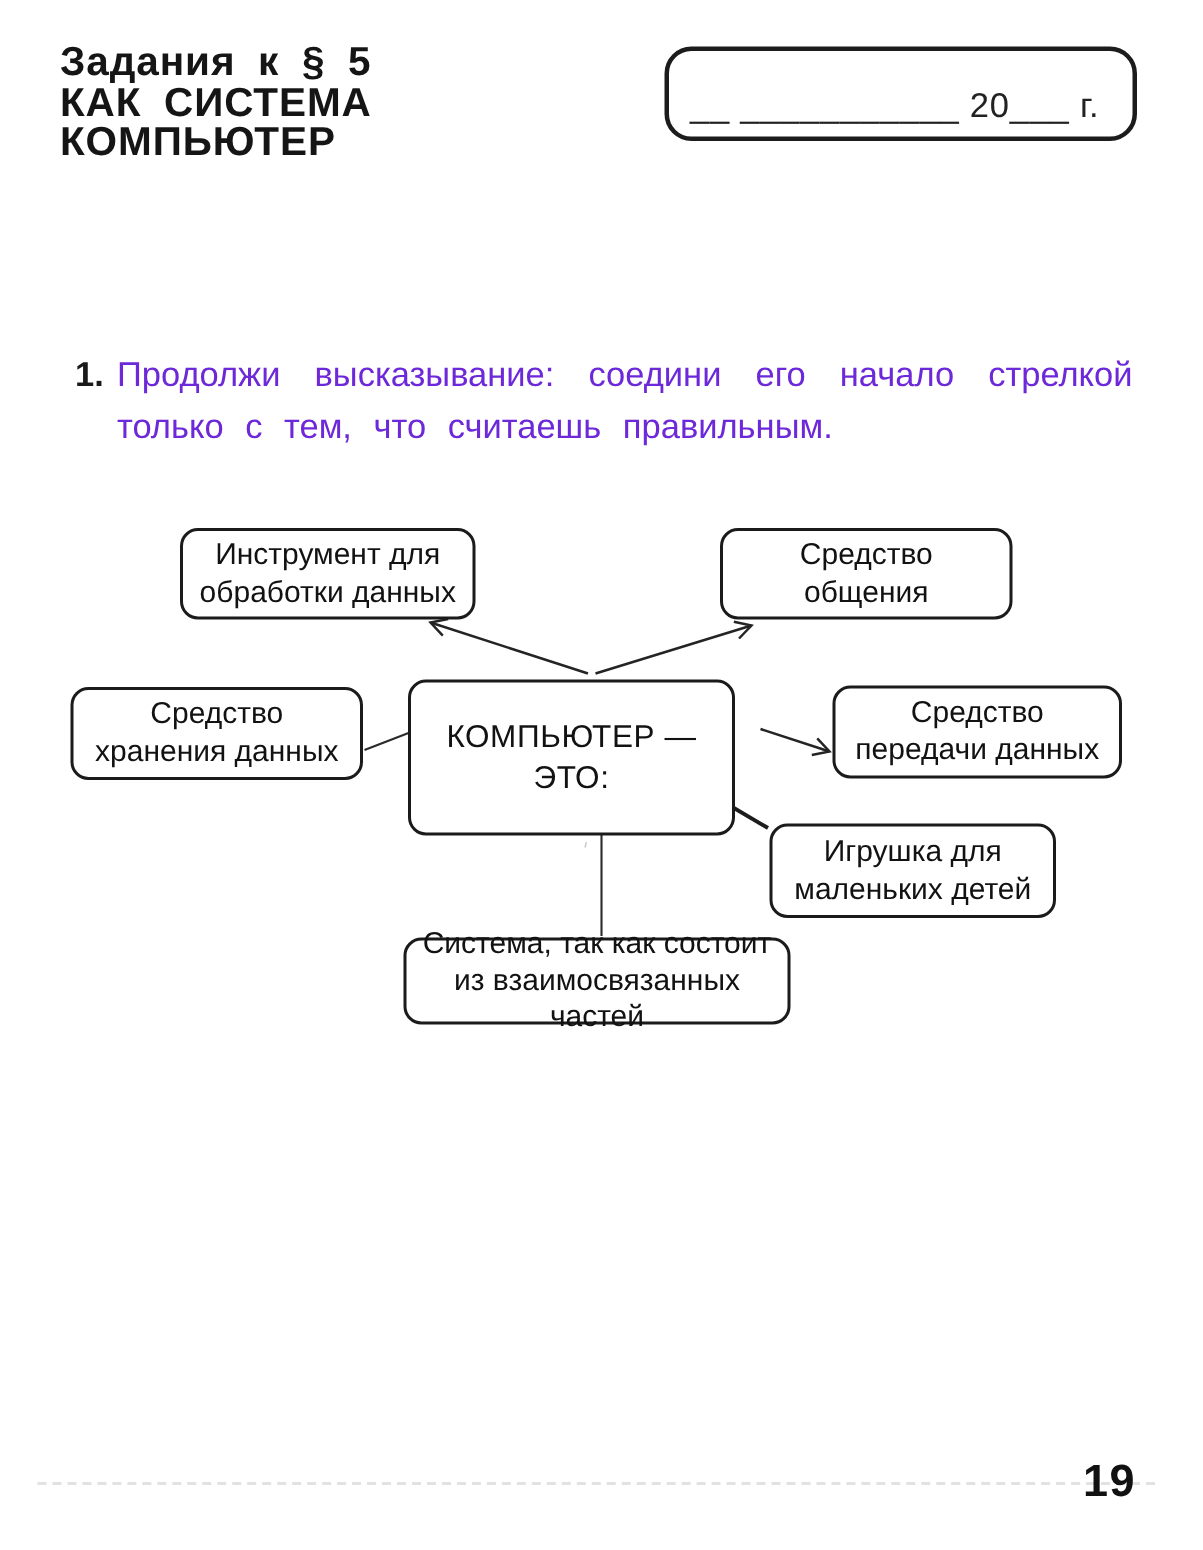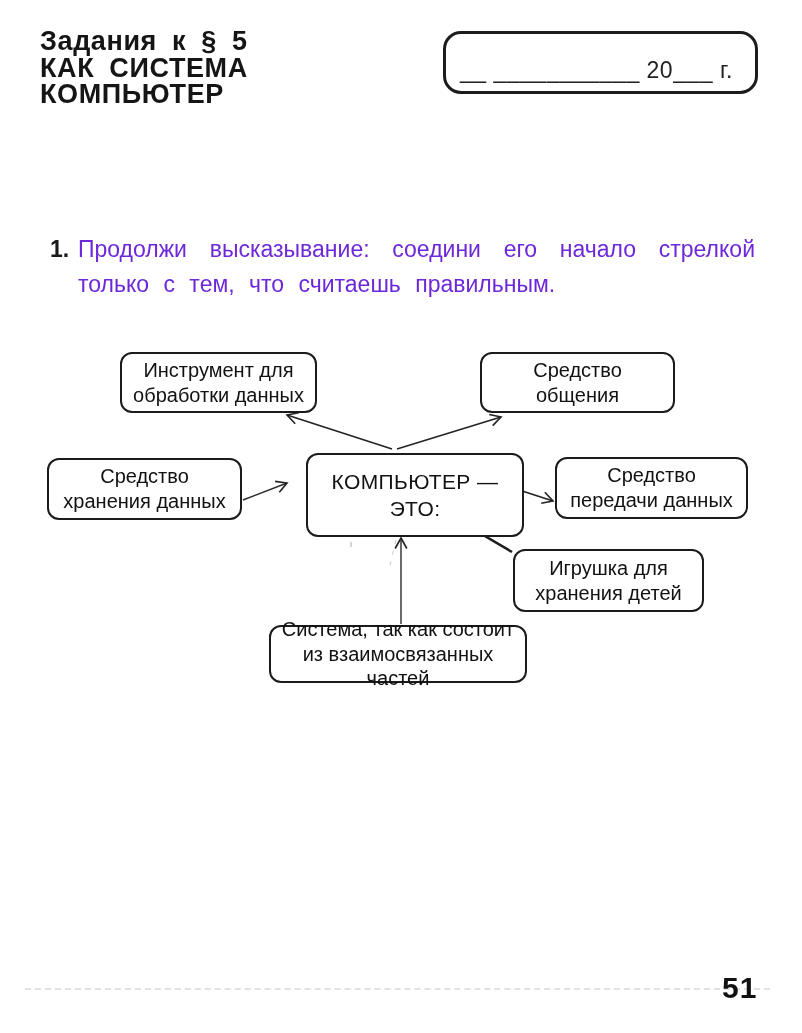--- a/index.html
+++ b/index.html
@@ -57,21 +57,21 @@
     background: #fff;
     display: flex; align-items: center; justify-content: center;
     text-align: center; font-size: 20px; line-height: 25px;
     color: #121212;
   }
   .node .node-label { white-space: pre-line; }
 
   .n-tool          { left: 120px; top: 352px; width: 197px; height: 61px; }
   .n-communication { left: 480px; top: 352px; width: 195px; height: 61px; }
   .n-storage       { left:  47px; top: 458px; width: 195px; height: 62px; }
-  .n-center        { left: 306px; top: 453px; width: 218px; height: 84px; font-size: 21px; line-height: 27px; letter-spacing: 0.4px; }
+  .n-center        { left: 272px; top: 453px; width: 218px; height: 104px; font-size: 21px; line-height: 27px; letter-spacing: 0.4px; }
   .n-transfer      { left: 555px; top: 457px; width: 193px; height: 62px; }
   .n-toy           { left: 513px; top: 549px; width: 191px; height: 63px; }
   .n-system        { left: 269px; top: 625px; width: 258px; height: 58px; line-height: 24.5px; }
 
   
   .page-number {
     position: absolute; left: 722px; top: 971px;
     font-size: 30px; font-weight: bold; letter-spacing: 1px;
     color: #111;
   }
@@ -144,25 +144,25 @@
 ЭТО:</span>
   </div>
 
   <div class="node n-transfer">
     <span class="node-label">Средство
 передачи данных</span>
   </div>
 
   <div class="node n-toy">
     <span class="node-label">Игрушка для
-хранения детей</span>
+маленьких детей</span>
   </div>
 
   <div class="node n-system">
     <span class="node-label">Система, так как состоит
 из взаимосвязанных
 частей</span>
   </div>
 
   <div class="scan-artifact"></div>
-  <div class="page-number">51</div>
+  <div class="page-number">19</div>
 
 </div>
 
 </body></html>

